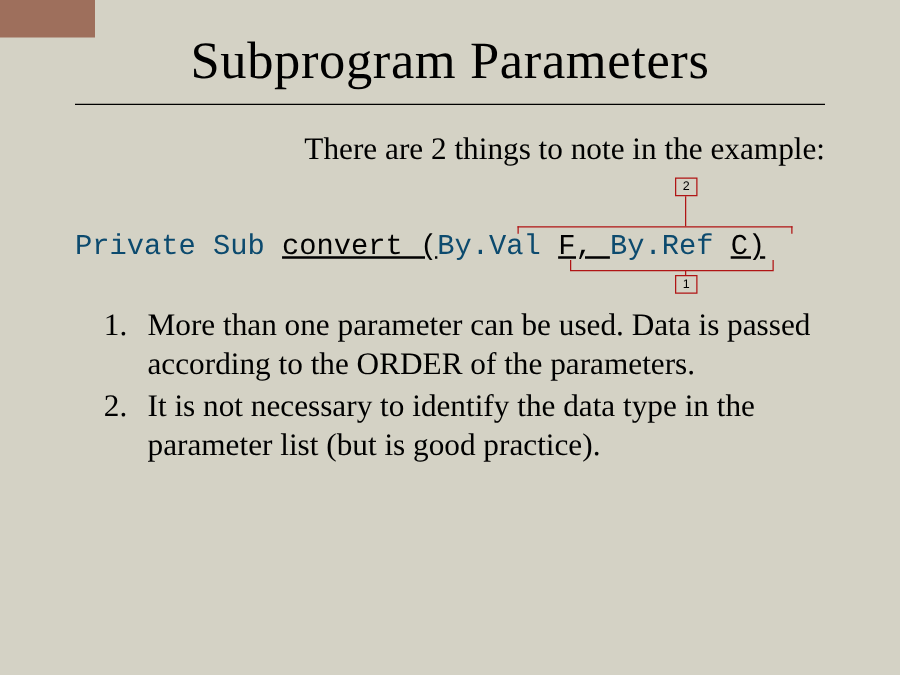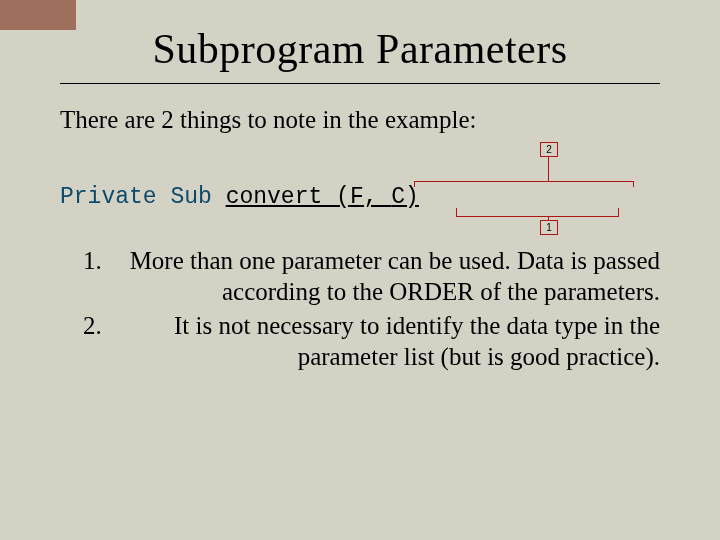--- a/index.html
+++ b/index.html
@@ -40,20 +40,21 @@
     letter-spacing: 0.5px;
   }
   .rule {
     border: none;
     border-top: 1.5px solid #000;
     margin: 0 0 22px 0;
   }
   .intro {
     font-size: 25px;
     margin: 0 0 8px 0;
+    text-align: right;
   }
   .code-wrap {
     position: relative;
     height: 100px;
     margin-bottom: 4px;
   }
   .code-line {
     position: absolute;
     top: 42px;
     left: 0;
@@ -93,21 +94,20 @@
   }
   .list {
     margin: 0;
     padding: 0 0 0 48px;
     font-size: 25px;
     line-height: 1.22;
   }
   .list li {
     padding-left: 10px;
     margin-bottom: 4px;
-    text-align: right;
   }
 </style>
 </head>
 <body>
 
 <div class="corner-stub"></div>
 
 <div class="slide">
 
   <h1 class="title">Subprogram Parameters</h1>
@@ -120,21 +120,21 @@
     <div class="callout-box callout-2">
       <span>2</span>
     </div>
 
     <div class="conn" style="top:15px; left:488px; width:1px; height:24px;"></div>
     <div class="conn" style="top:39px; left:354px; width:220px; height:1px;"></div>
     <div class="conn" style="top:39px; left:354px; width:1px; height:6px;"></div>
     <div class="conn" style="top:39px; left:573px; width:1px; height:6px;"></div>
 
     <div class="code-line">
-      <span class="kw">Private Sub </span><span class="plain">convert (</span><span class="plain">F, </span><span class="plain">C)</span>
+      <span class="kw">Private Sub </span><span class="plain">convert (</span><span class="kw">By.Val </span><span class="plain">F, </span><span class="kw">By.Ref </span><span class="plain">C)</span>
     </div>
 
     <div class="conn" style="top:66px; left:396px; width:1px; height:8px;"></div>
     <div class="conn" style="top:66px; left:558px; width:1px; height:8px;"></div>
     <div class="conn" style="top:74px; left:396px; width:163px; height:1px;"></div>
     <div class="conn" style="top:74px; left:488px; width:1px; height:4px;"></div>
 
     <div class="callout-box callout-1">
       <span>1</span>
     </div>

